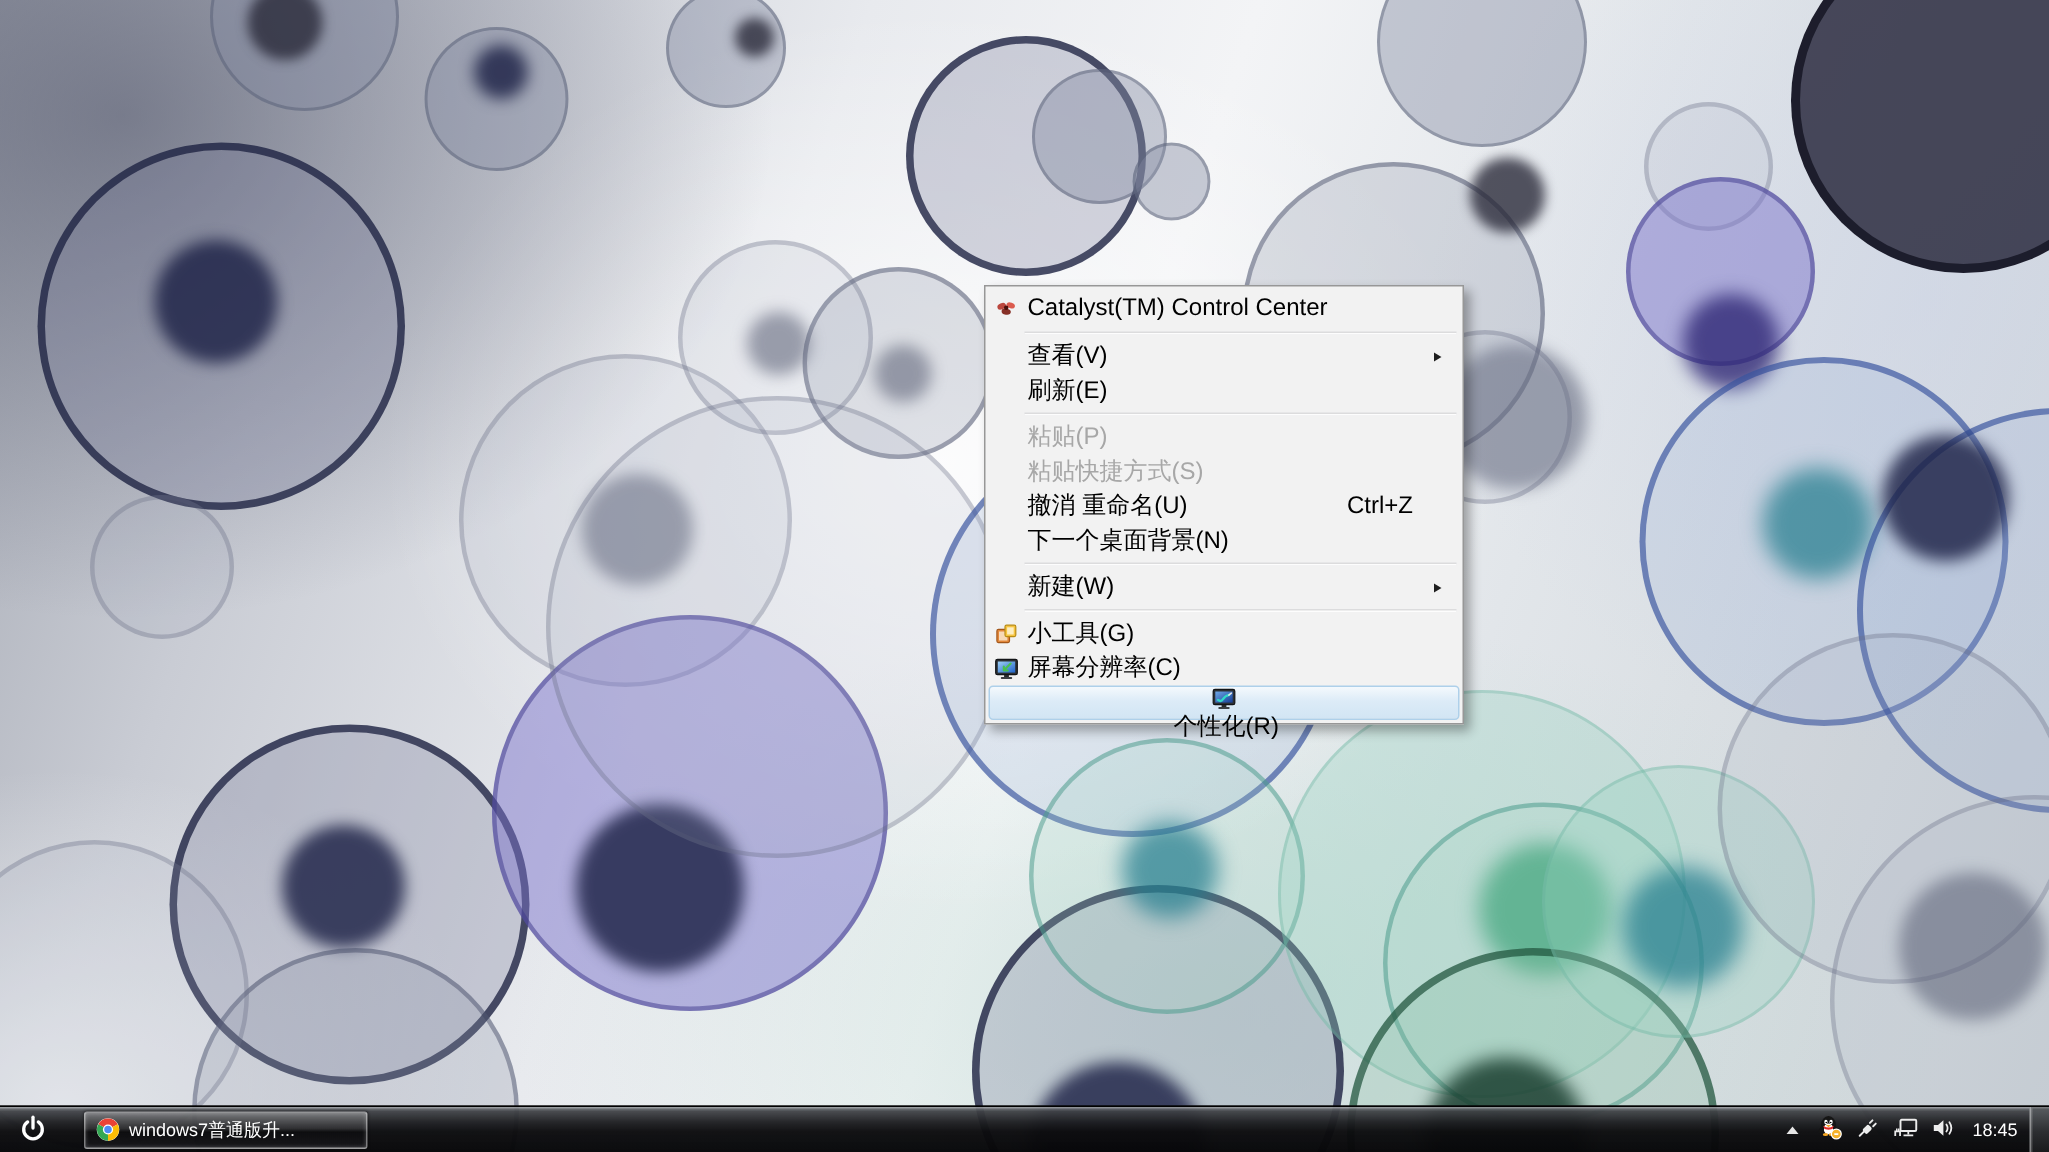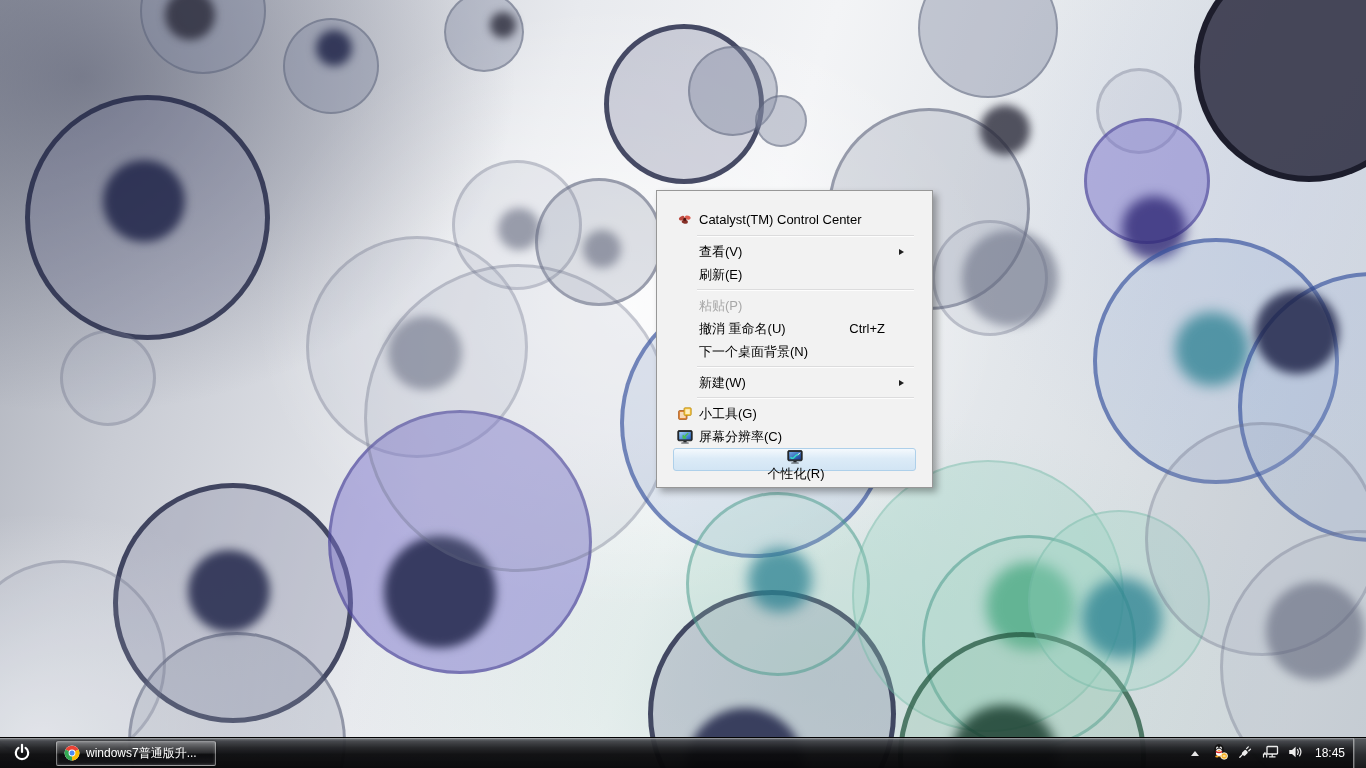--- a/index.html
+++ b/index.html
@@ -26,23 +26,23 @@
   .b-gray{background:rgba(88,93,114,.55);filter:blur(5px);}
   .b-purple{background:rgba(47,40,118,.8);filter:blur(6px);}
   .b-teal{background:rgba(32,122,140,.7);filter:blur(7px);}
   .b-green{background:rgba(52,160,115,.65);filter:blur(7px);}
   .b-dkgreen{background:rgba(16,52,38,.8);filter:blur(6px);}
   .f-purple{background:rgba(122,112,202,.48);border:3px solid rgba(62,56,140,.5);}
   .f-gray{background:rgba(132,138,162,.42);border:2px solid rgba(72,78,102,.38);}
   .f-teal{background:rgba(152,212,192,.32);border:2px solid rgba(95,172,152,.3);}
   .f-dark{background:rgba(44,44,64,.85);border:6px solid rgba(22,22,36,.85);}
   
-  .context-menu{position:absolute;left:656px;top:190px;width:277px;box-sizing:border-box;
-    background:#f2f2f2;border:1px solid #979797;padding:16px;
-    box-shadow:4px 4px 7px rgba(0,0,0,.32);font-size:13px;color:#000;z-index:10;}
+  .context-menu{position:absolute;left:656px;top:190px;width:320px;box-sizing:border-box;
+    background:#f2f2f2;border:1px solid #979797;padding:2px;
+    box-shadow:4px 4px 7px rgba(0,0,0,.32);font-size:16px;color:#000;z-index:10;}
   .menu-item{display:flex;align-items:center;height:23px;border:1px solid transparent;
     border-radius:3px;box-sizing:border-box;}
   .menu-item.first{height:25px;}
   .menu-item .icon-cell{width:22px;flex:none;display:flex;align-items:center;justify-content:center;}
   .menu-item .label{flex:1;white-space:nowrap;padding-left:3px;}
   .menu-item .shortcut{margin-right:14px;color:#000000;}
   .menu-item.disabled .label,.menu-item.disabled .shortcut{color:#a7a7a7;}
   .menu-item .arrow-cell{width:16px;flex:none;display:flex;align-items:center;justify-content:flex-start;}
   .submenu-arrow{width:0;height:0;border-top:3.5px solid transparent;
     border-bottom:3.5px solid transparent;border-left:5px solid #1f1f1f;}
@@ -51,21 +51,21 @@
   .separator{height:1px;background:#dcdcdd;border-bottom:1px solid #fdfdfd;margin:3px 2px 3px 24px;}
   
   .taskbar{position:absolute;left:0;bottom:0;width:100%;height:31px;z-index:20;
     display:flex;align-items:center;border-top:1px solid rgba(0,0,0,.85);box-sizing:border-box;
     background:linear-gradient(180deg,rgba(122,126,131,.92) 0,rgba(62,64,68,.94) 3px,
       rgba(30,31,34,.96) 10px,rgba(12,12,14,.97) 55%,rgba(7,7,9,.98) 100%);
     box-shadow:inset 0 1px 0 rgba(255,255,255,.22);}
   .start-btn{width:44px;height:100%;background:transparent;border:none;cursor:pointer;
     display:flex;align-items:center;justify-content:center;padding:0;}
   .task-list{display:flex;align-items:center;height:100%;}
-  .task-btn{height:25px;width:160px;margin-left:12px;display:flex;align-items:center;gap:6px;
+  .task-btn{height:25px;width:189px;margin-left:12px;display:flex;align-items:center;gap:6px;
     padding:0 7px;box-sizing:border-box;border-radius:2px;border:1px solid rgba(255,255,255,.45);
     background:linear-gradient(180deg,rgba(255,255,255,.28),rgba(255,255,255,.1) 45%,
       rgba(0,0,0,.22) 55%,rgba(45,45,52,.35));
     box-shadow:inset 0 0 3px rgba(255,255,255,.25),0 0 2px rgba(0,0,0,.6);
     color:#fff;font-size:12px;}
   .task-btn .task-label{white-space:nowrap;overflow:hidden;flex:1;text-align:left;}
   .tray{margin-left:auto;display:flex;align-items:center;height:100%;}
   .tray-btn{height:100%;display:flex;align-items:center;justify-content:center;background:transparent;
     border:none;padding:0;cursor:pointer;}
   .tray-btn.up{width:26px;}
@@ -162,20 +162,25 @@
         <span class="icon-cell"></span>
         <span class="label">刷新(E)</span>
         <span class="arrow-cell"></span>
       </div>
       <div class="separator"></div>
       <div class="menu-item disabled">
         <span class="icon-cell"></span>
         <span class="label">粘贴(P)</span>
         <span class="arrow-cell"></span>
       </div>
+      <div class="menu-item disabled">
+        <span class="icon-cell"></span>
+        <span class="label">粘贴快捷方式(S)</span>
+        <span class="arrow-cell"></span>
+      </div>
       <div class="menu-item">
         <span class="icon-cell"></span>
         <span class="label">撤消 重命名(U)</span>
         <span class="shortcut">Ctrl+Z</span>
         <span class="arrow-cell"></span>
       </div>
       <div class="menu-item">
         <span class="icon-cell"></span>
         <span class="label">下一个桌面背景(N)</span>
         <span class="arrow-cell"></span>

